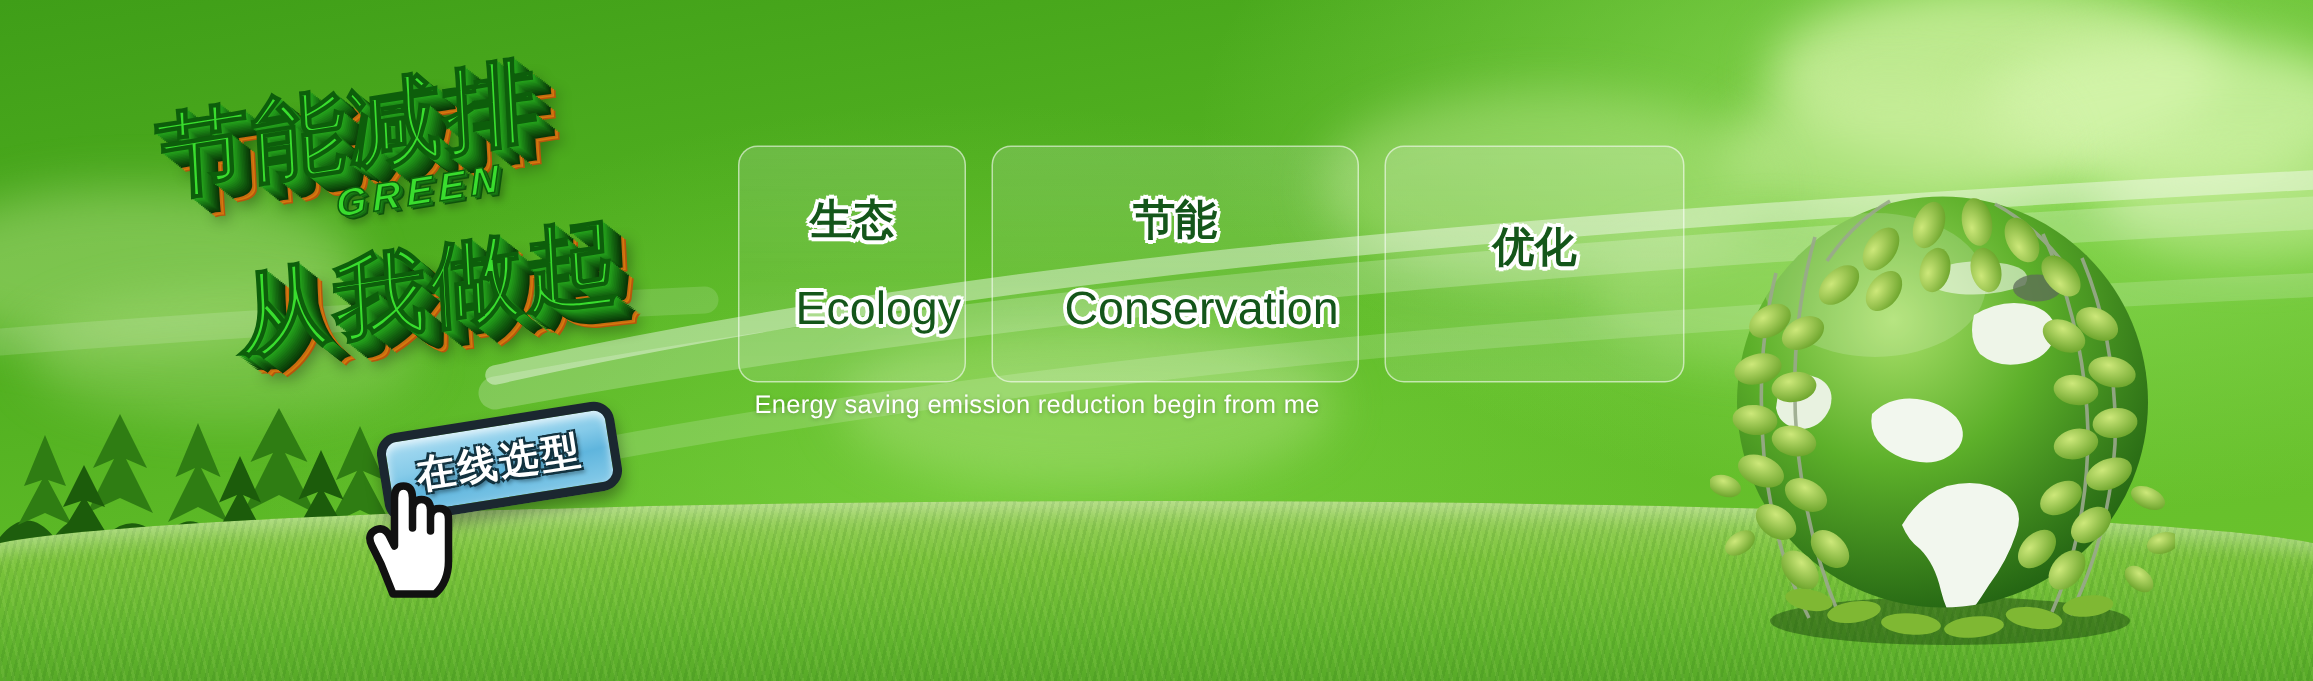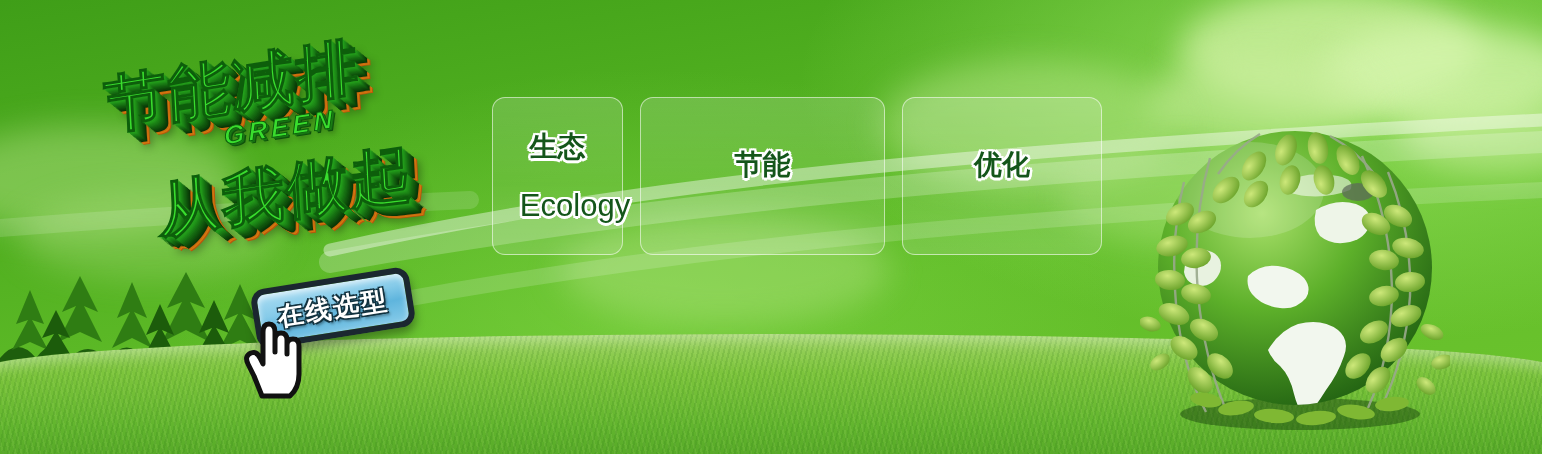--- a/index.html
+++ b/index.html
@@ -89,21 +89,21 @@
 
   
   #cards { position:absolute; left:492px; top:97px; display:flex; gap:17px; }
   .card {
     height:158px; border-radius:13px;
     border:1px solid rgba(255,255,255,.55);
     background:linear-gradient(180deg, rgba(255,255,255,.17) 0%, rgba(255,255,255,.07) 55%, rgba(255,255,255,.13) 100%);
     display:flex; flex-direction:column; align-items:center; justify-content:center;
     padding:0 22px;
   }
-  .card:nth-child(1){ width:131px; }
+  .card:nth-child(1){ width:152px; }
   .card:nth-child(2){ width:245px; }
   .card:nth-child(3){ width:200px;text-align:center; }
   .card-cn {
     font-size:28px; font-weight:bold; color:#14561a; margin-bottom:22px;
     text-shadow:-2px -2px 0 #fff, 2px -2px 0 #fff, -2px 2px 0 #fff, 2px 2px 0 #fff,
                  0 -2.5px 0 #fff, 0 2.5px 0 #fff, -2.5px 0 0 #fff, 2.5px 0 0 #fff;
   }
   .card-en {
     font-size:31px; color:#14561a; white-space:nowrap;
     text-shadow:-2px -2px 0 #fff, 2px -2px 0 #fff, -2px 2px 0 #fff, 2px 2px 0 #fff,
@@ -200,26 +200,28 @@
              L49,36 L49,27 Q49,21 55,21 Q61,21 61,28 L61,56 Q61,70 52,78 Z" fill="#ffffff" stroke="#111111" stroke-width="5" stroke-linejoin="round"></path>
   </svg>
 
   <div id="cards">
     <div class="card">
       <div class="card-cn">生态</div>
       <div class="card-en">Ecology</div>
     </div>
     <div class="card">
       <div class="card-cn">节能</div>
+      <div class="card-en">Conservation</div>
     </div>
     <div class="card">
       <div class="card-cn">优化</div>
     </div>
   </div>
 
+  <div id="subtitle">Energy saving emission reduction begin from me</div>
 
   <svg id="globe" viewBox="0 0 310 312">
     <defs>
       <radialGradient id="gsphere" cx="38%" cy="30%" r="78%">
         <stop offset="0%" stop-color="#a9e06a"></stop>
         <stop offset="45%" stop-color="#5db02a"></stop>
         <stop offset="100%" stop-color="#1d5c10"></stop>
       </radialGradient>
       <radialGradient id="gleaf" cx="40%" cy="30%" r="75%">
         <stop offset="0%" stop-color="#cde87a"></stop>

